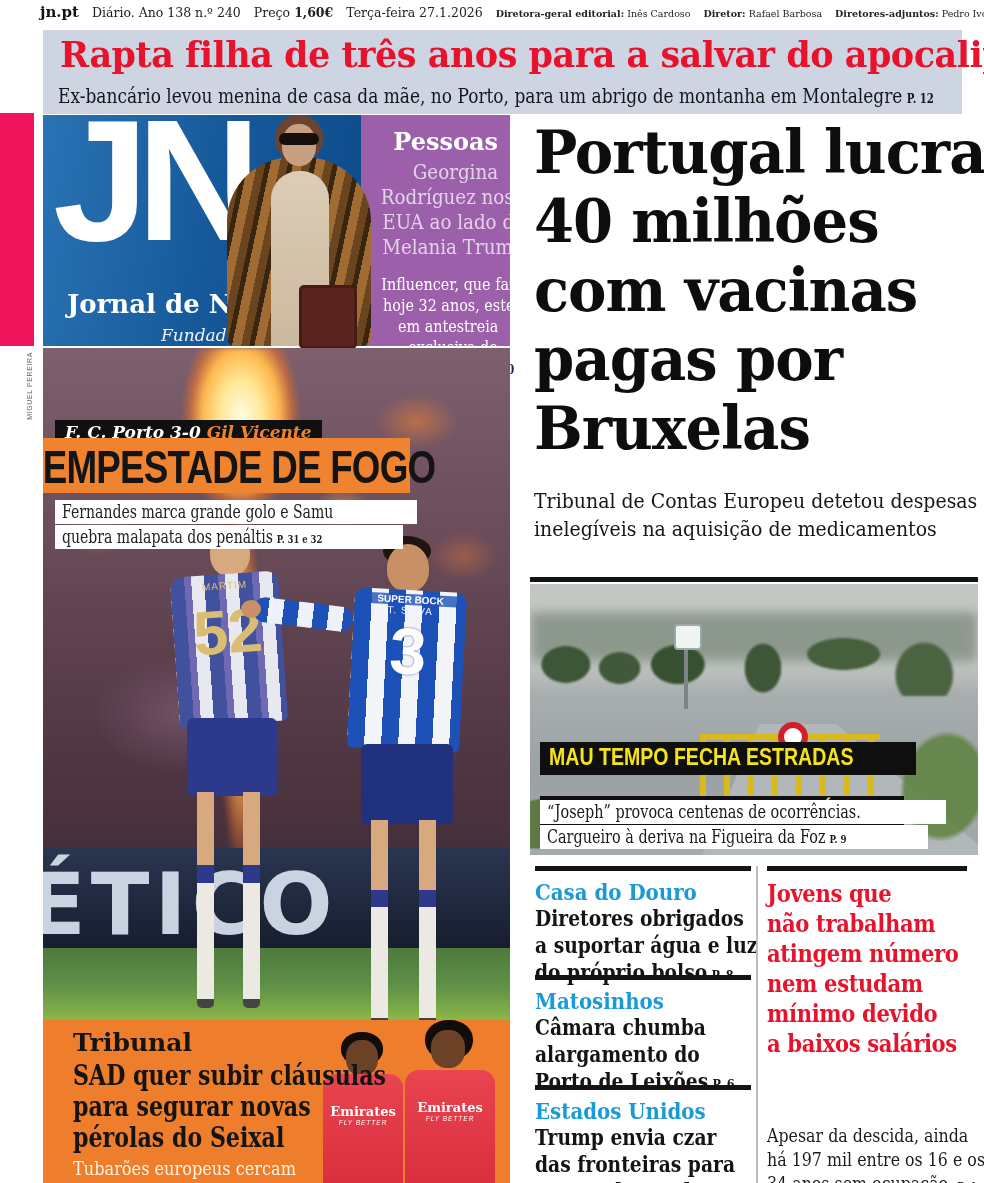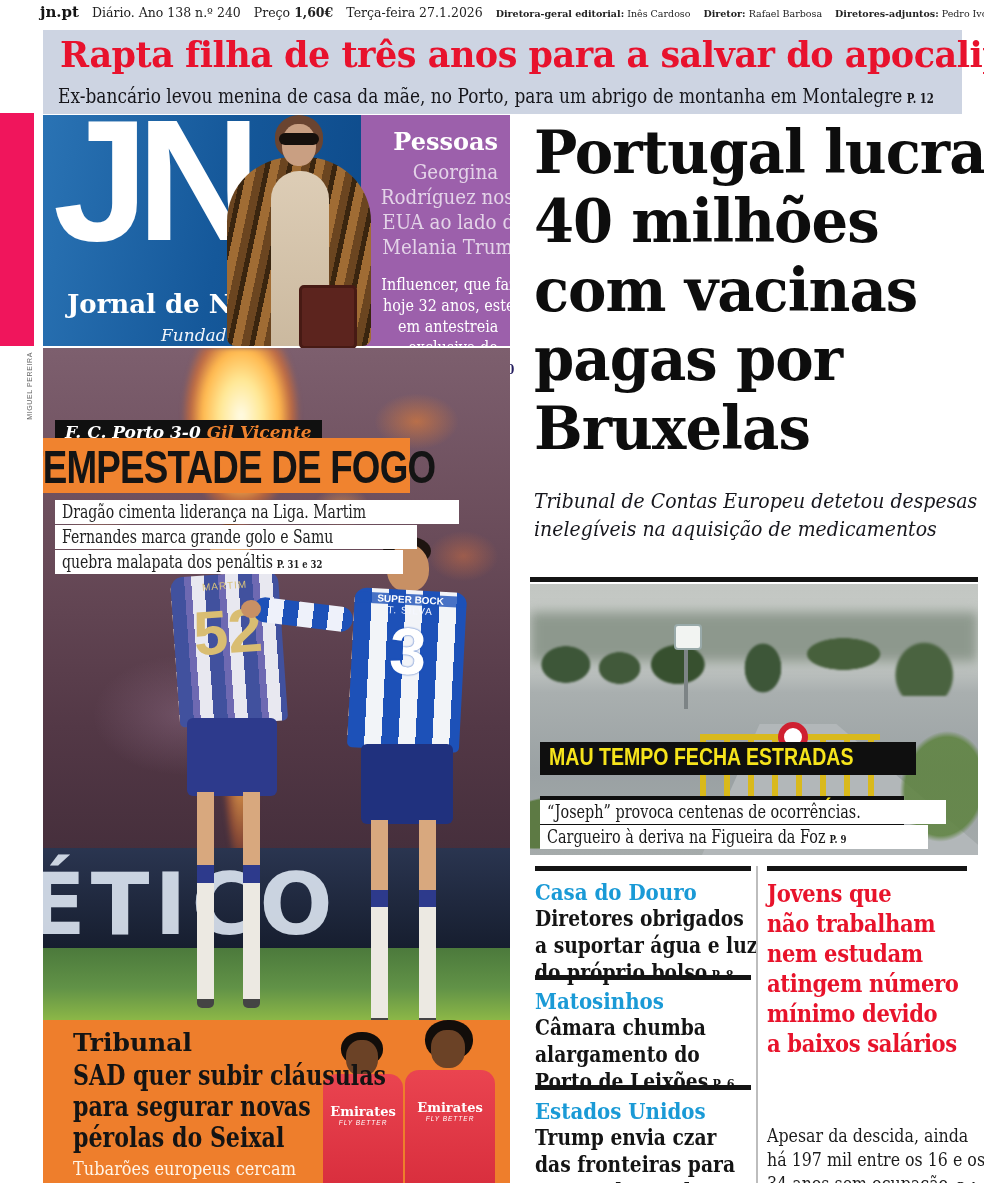--- a/index.html
+++ b/index.html
@@ -136,21 +136,21 @@
   .bp1 .bshirt{left:8px;top:42px;width:80px;height:109px;}
   .bp2{left:352px;top:0;width:110px;height:163px;}
   .bp2 .bhair{left:30px;top:0;width:48px;height:40px;}
   .bp2 .bface{left:36px;top:10px;width:34px;height:38px;}
   .bp2 .bshirt{left:10px;top:50px;width:90px;height:113px;}
 
   
   .lead-head{left:534px;top:118px;width:446px;}
   .lh-line{display:block;font-size:60px;line-height:69px;font-weight:bold;color:#0d0d0d;letter-spacing:-1px;}
   .lead-deck{left:534px;top:487px;width:446px;}
-  .ld-line{display:block;font-size:21px;line-height:28px;color:#16161c;font-style:italic;}
+  .ld-line{display:block;font-size:21px;line-height:28px;color:#16161c;}
 
   .flood-rule{left:530px;top:577px;width:448px;height:5px;background:#141414;}
   .flood{left:530px;top:584px;width:448px;height:271px;overflow:hidden;
      background:linear-gradient(180deg,#c2c6c2 0%,#cbcfcb 26%,#a9afaf 40%,#9aa1a3 70%,#a5abab 100%);}
   .f-hills{position:absolute;left:0;top:28px;width:100%;height:50px;background:#8d988d;filter:blur(6px);}
   .f-trees{position:absolute;left:0;top:42px;width:100%;height:70px;filter:blur(1px);
      background:
        radial-gradient(40px 30px at 8% 55%,#3d5638 0 60%,transparent 62%),
        radial-gradient(34px 26px at 20% 60%,#41593a 0 60%,transparent 62%),
        radial-gradient(44px 32px at 33% 55%,#37502f 0 60%,transparent 62%),
@@ -276,23 +276,20 @@
     <div class="score-tag">
       <span>F. C. Porto</span>
       <span>3-0</span>
       <span class="score-away">Gil Vicente</span>
     </div>
     <div class="fogo-banner">
       <span class="fogo-txt">TEMPESTADE DE FOGO</span>
     </div>
     <div class="fogo-deck">
       <div class="fd-line">
-          <span class="cx78">Dragão cimenta liderança na Liga. Martim</span>
-        </div>
-      <div class="fd-line">
           <span class="cx78">Fernandes marca grande golo e Samu</span>
         </div>
       <div class="fd-line">
           <span class="cx78"><span>quebra malapata dos penáltis</span><span class="pref">P. 31 e 32</span></span>
         </div>
     </div>
   </div>
 
   <div class="abs benfica">
     <div class="bp bp1">
@@ -385,22 +382,22 @@
     <span class="b-line"><span class="cx85">das fronteiras para</span></span>
     <span class="b-line"><span class="cx85"><span>conter danos do ICE</span></span></span>
   </div>
 
   <div class="abs vdiv"></div>
 
   <div class="abs neet">
     <div class="b-rule"></div>
     <span class="n-line"><span class="cx88">Jovens que</span></span>
     <span class="n-line"><span class="cx88">não trabalham</span></span>
+    <span class="n-line"><span class="cx88">atingem número</span></span>
     <span class="n-line"><span class="cx88">nem estudam</span></span>
-    <span class="n-line"><span class="cx88">atingem número</span></span>
     <span class="n-line"><span class="cx88">mínimo devido</span></span>
     <span class="n-line"><span class="cx88">a baixos salários</span></span>
   </div>
   <div class="abs neet-note">
     <span class="nn-line"><span class="cx88">Apesar da descida, ainda</span></span>
     <span class="nn-line"><span class="cx88">há 197 mil entre os 16 e os</span></span>
     <span class="nn-line"><span class="cx88"><span>34 anos sem ocupação.</span><span class="pref">P. 4 e 5</span></span></span>
   </div>
 
 </div>

